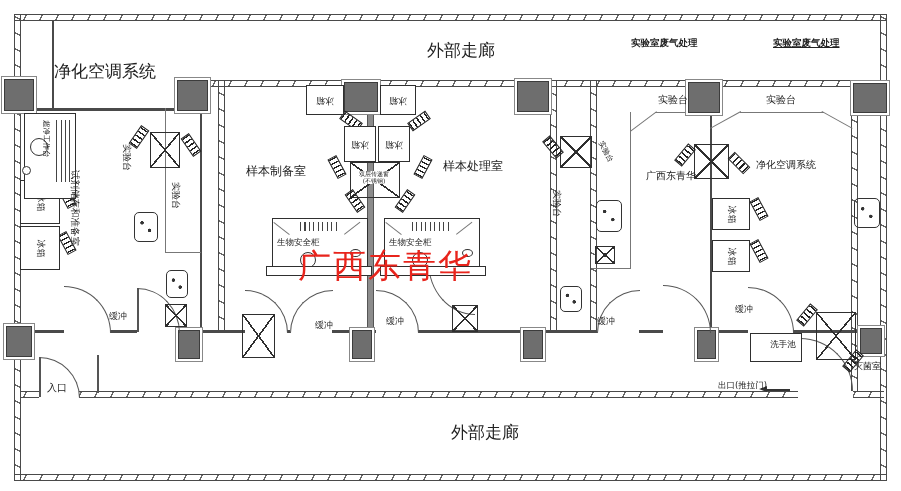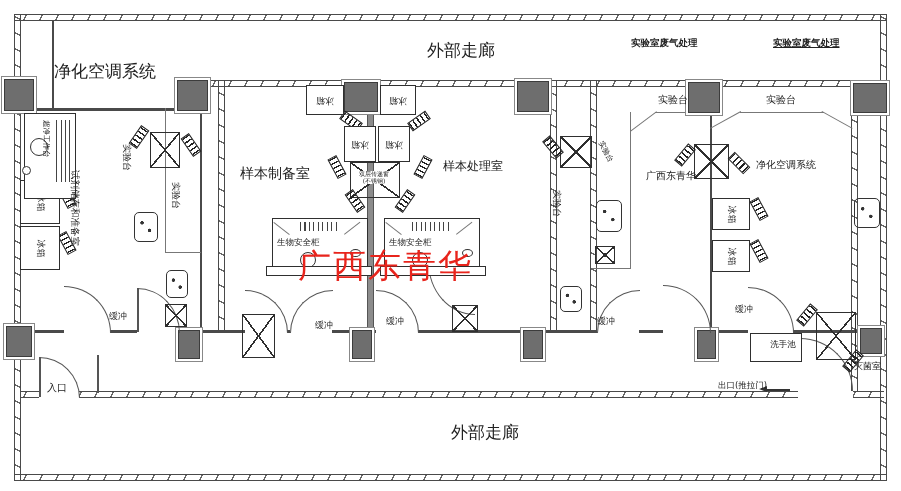--- a/index.html
+++ b/index.html
@@ -207,21 +207,21 @@
   <div class="arrow-line" style="left:766px;top:389px;width:24px;"></div>
   <div class="arrow-head" style="left:759px;top:386px;"></div>
 
   <div class="lab" style="left:54px;top:62px;font-size:17px;">净化空调系统</div>
   <div class="lab" style="left:427px;top:41px;font-size:17px;">外部走廊</div>
   <div class="lab" style="left:631px;top:38px;font-size:9.5px;font-weight:bold;">实验室废气处理</div>
   <div class="lab" style="left:773px;top:38px;font-size:9.5px;font-weight:bold;text-decoration:underline;">实验室废气处理</div>
   <div class="lab" style="left:451px;top:423px;font-size:17px;">外部走廊</div>
 
   <div class="lab r90" style="left:80px;top:170px;font-size:9.5px;">试剂储存和准备室</div>
-  <div class="lab" style="left:240px;top:165px;font-size:14px;">样本制备室</div>
+  <div class="lab" style="left:246px;top:165px;font-size:12px;">样本制备室</div>
   <div class="lab" style="left:443px;top:160px;font-size:12px;">样本处理室</div>
   <div class="lab" style="left:646px;top:170px;font-size:10px;">广西东青华</div>
   <div class="lab" style="left:756px;top:159px;font-size:10px;">净化空调系统</div>
   <div class="lab" style="left:854px;top:361px;font-size:9px;">灭菌室</div>
 
   <div class="lab" style="left:658px;top:94px;font-size:10px;">实验台</div>
   <div class="lab" style="left:766px;top:94px;font-size:10px;">实验台</div>
   <div class="lab r90" style="left:132px;top:144px;font-size:9px;">实验台</div>
   <div class="lab r90" style="left:181px;top:182px;font-size:9px;">实验台</div>
   <div class="lab r90" style="left:562px;top:190px;font-size:9px;">实验台</div>

